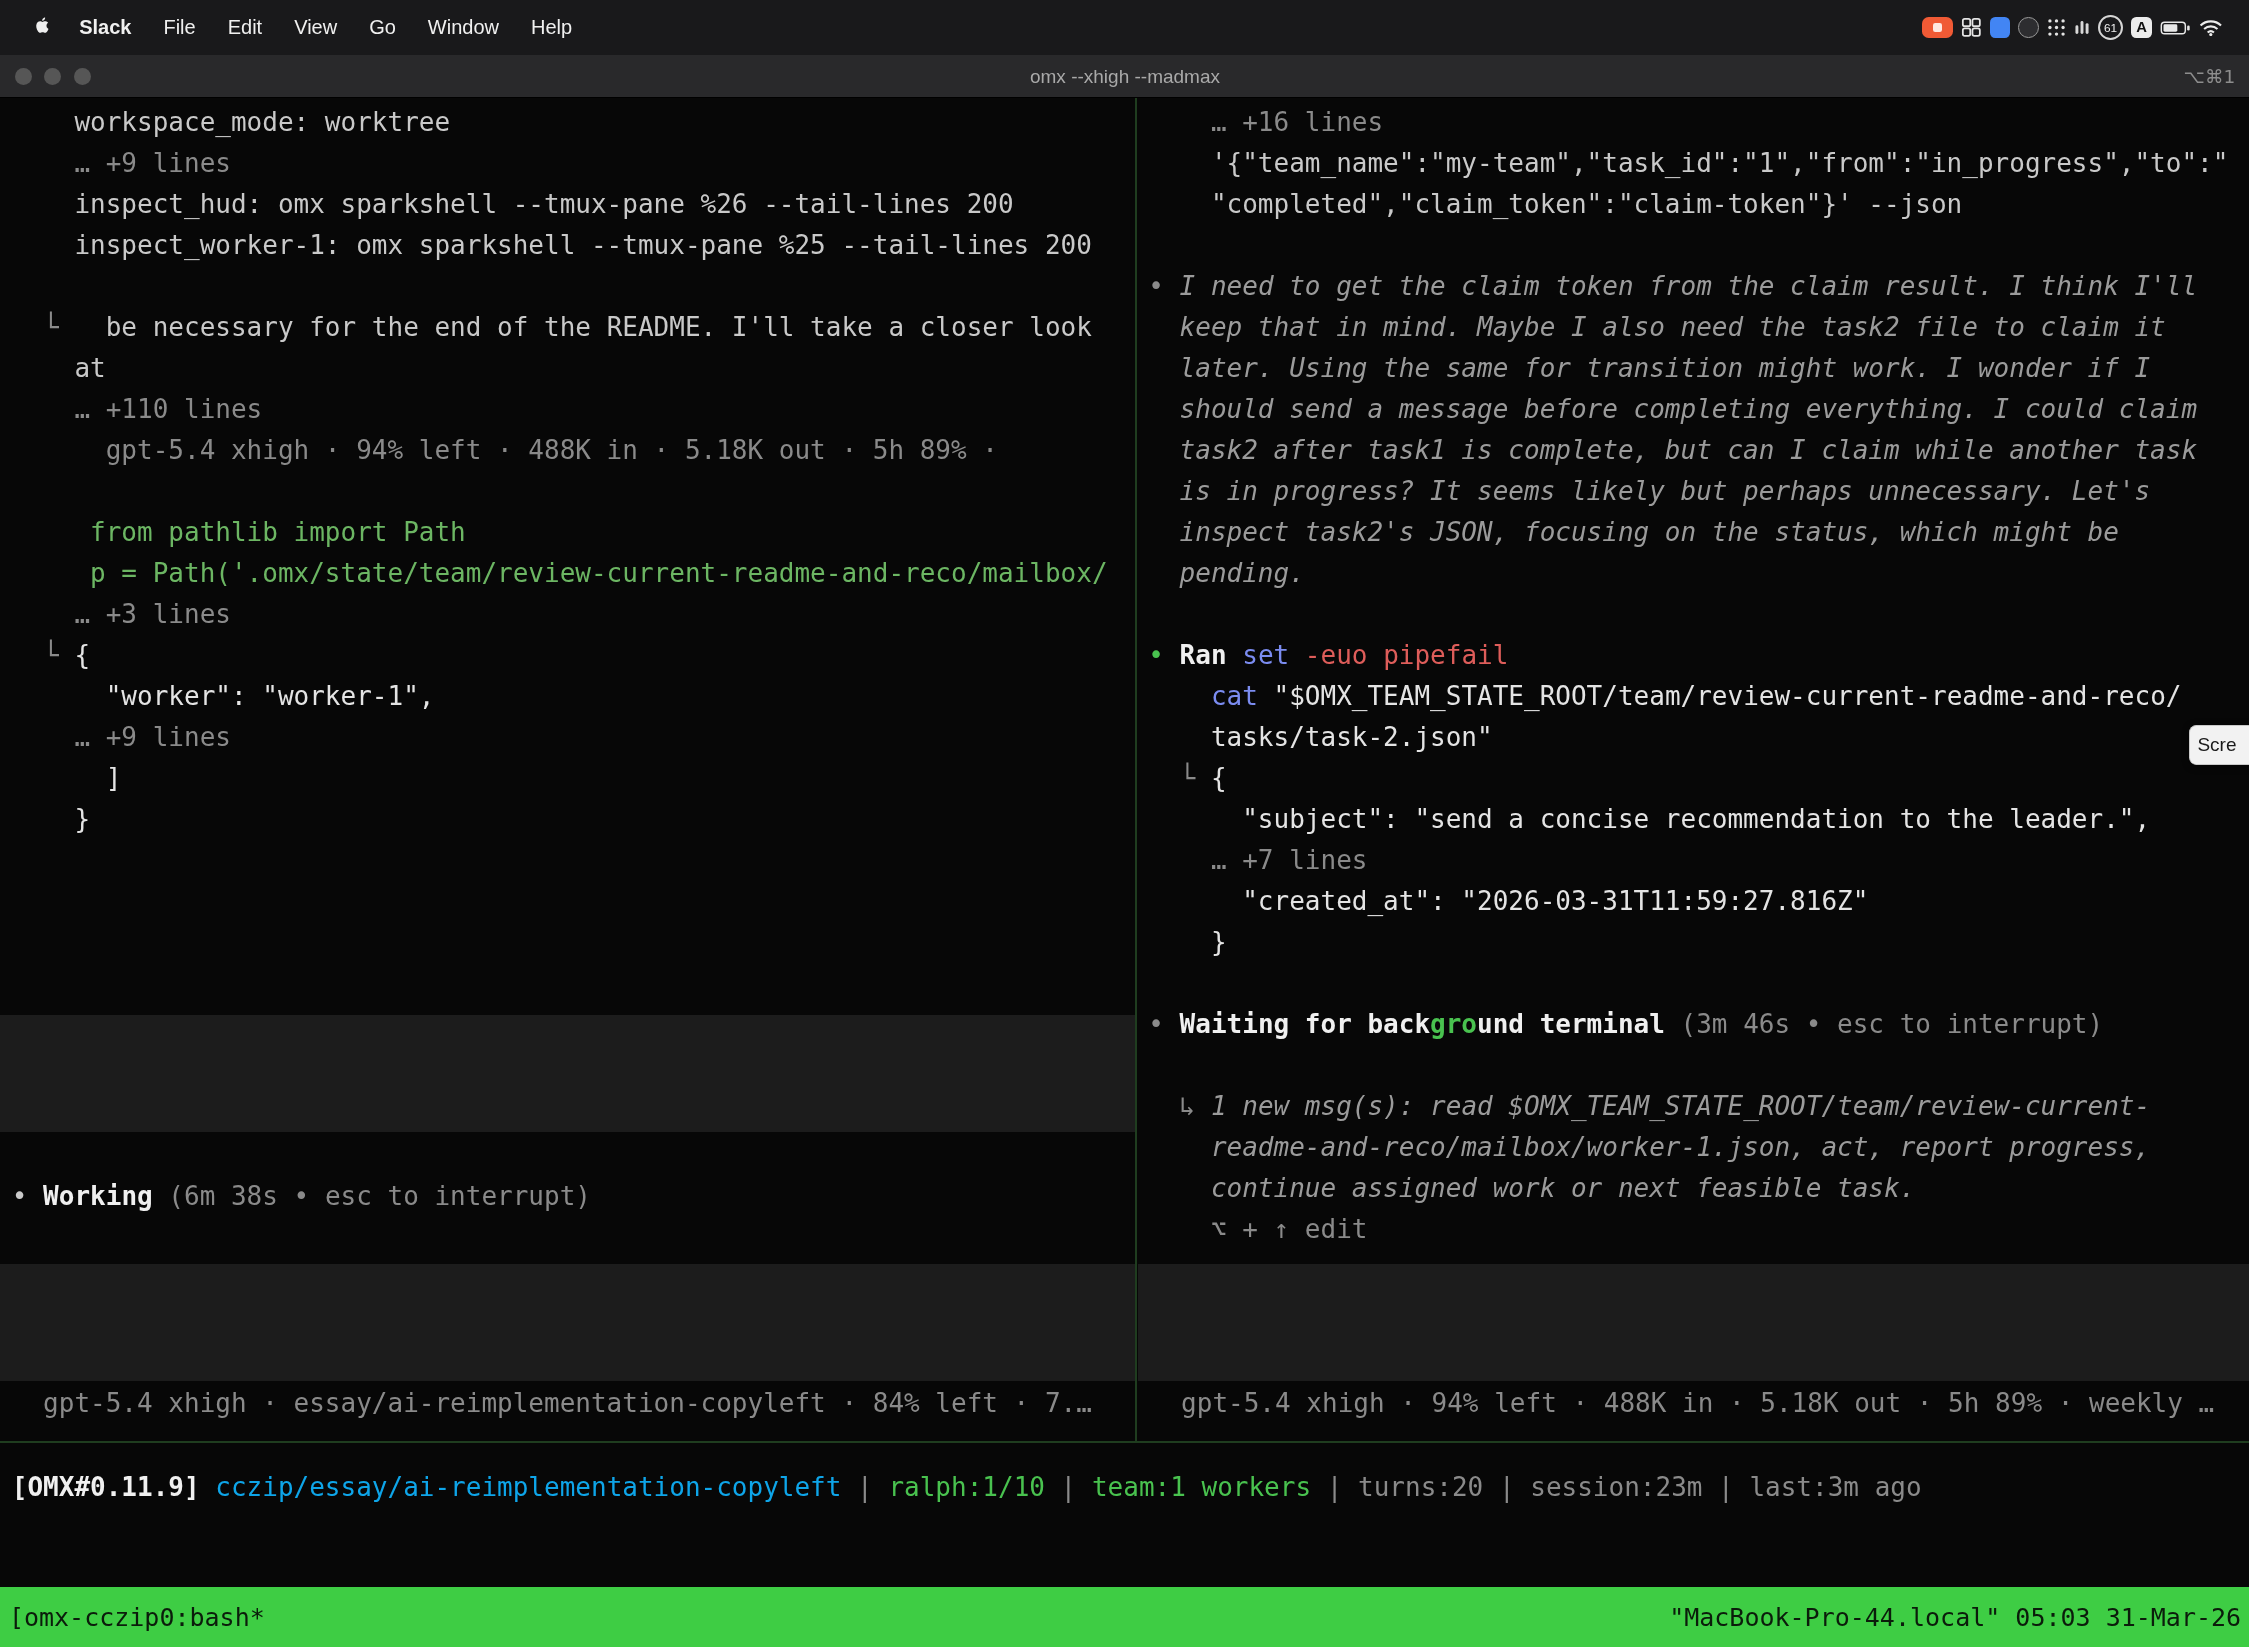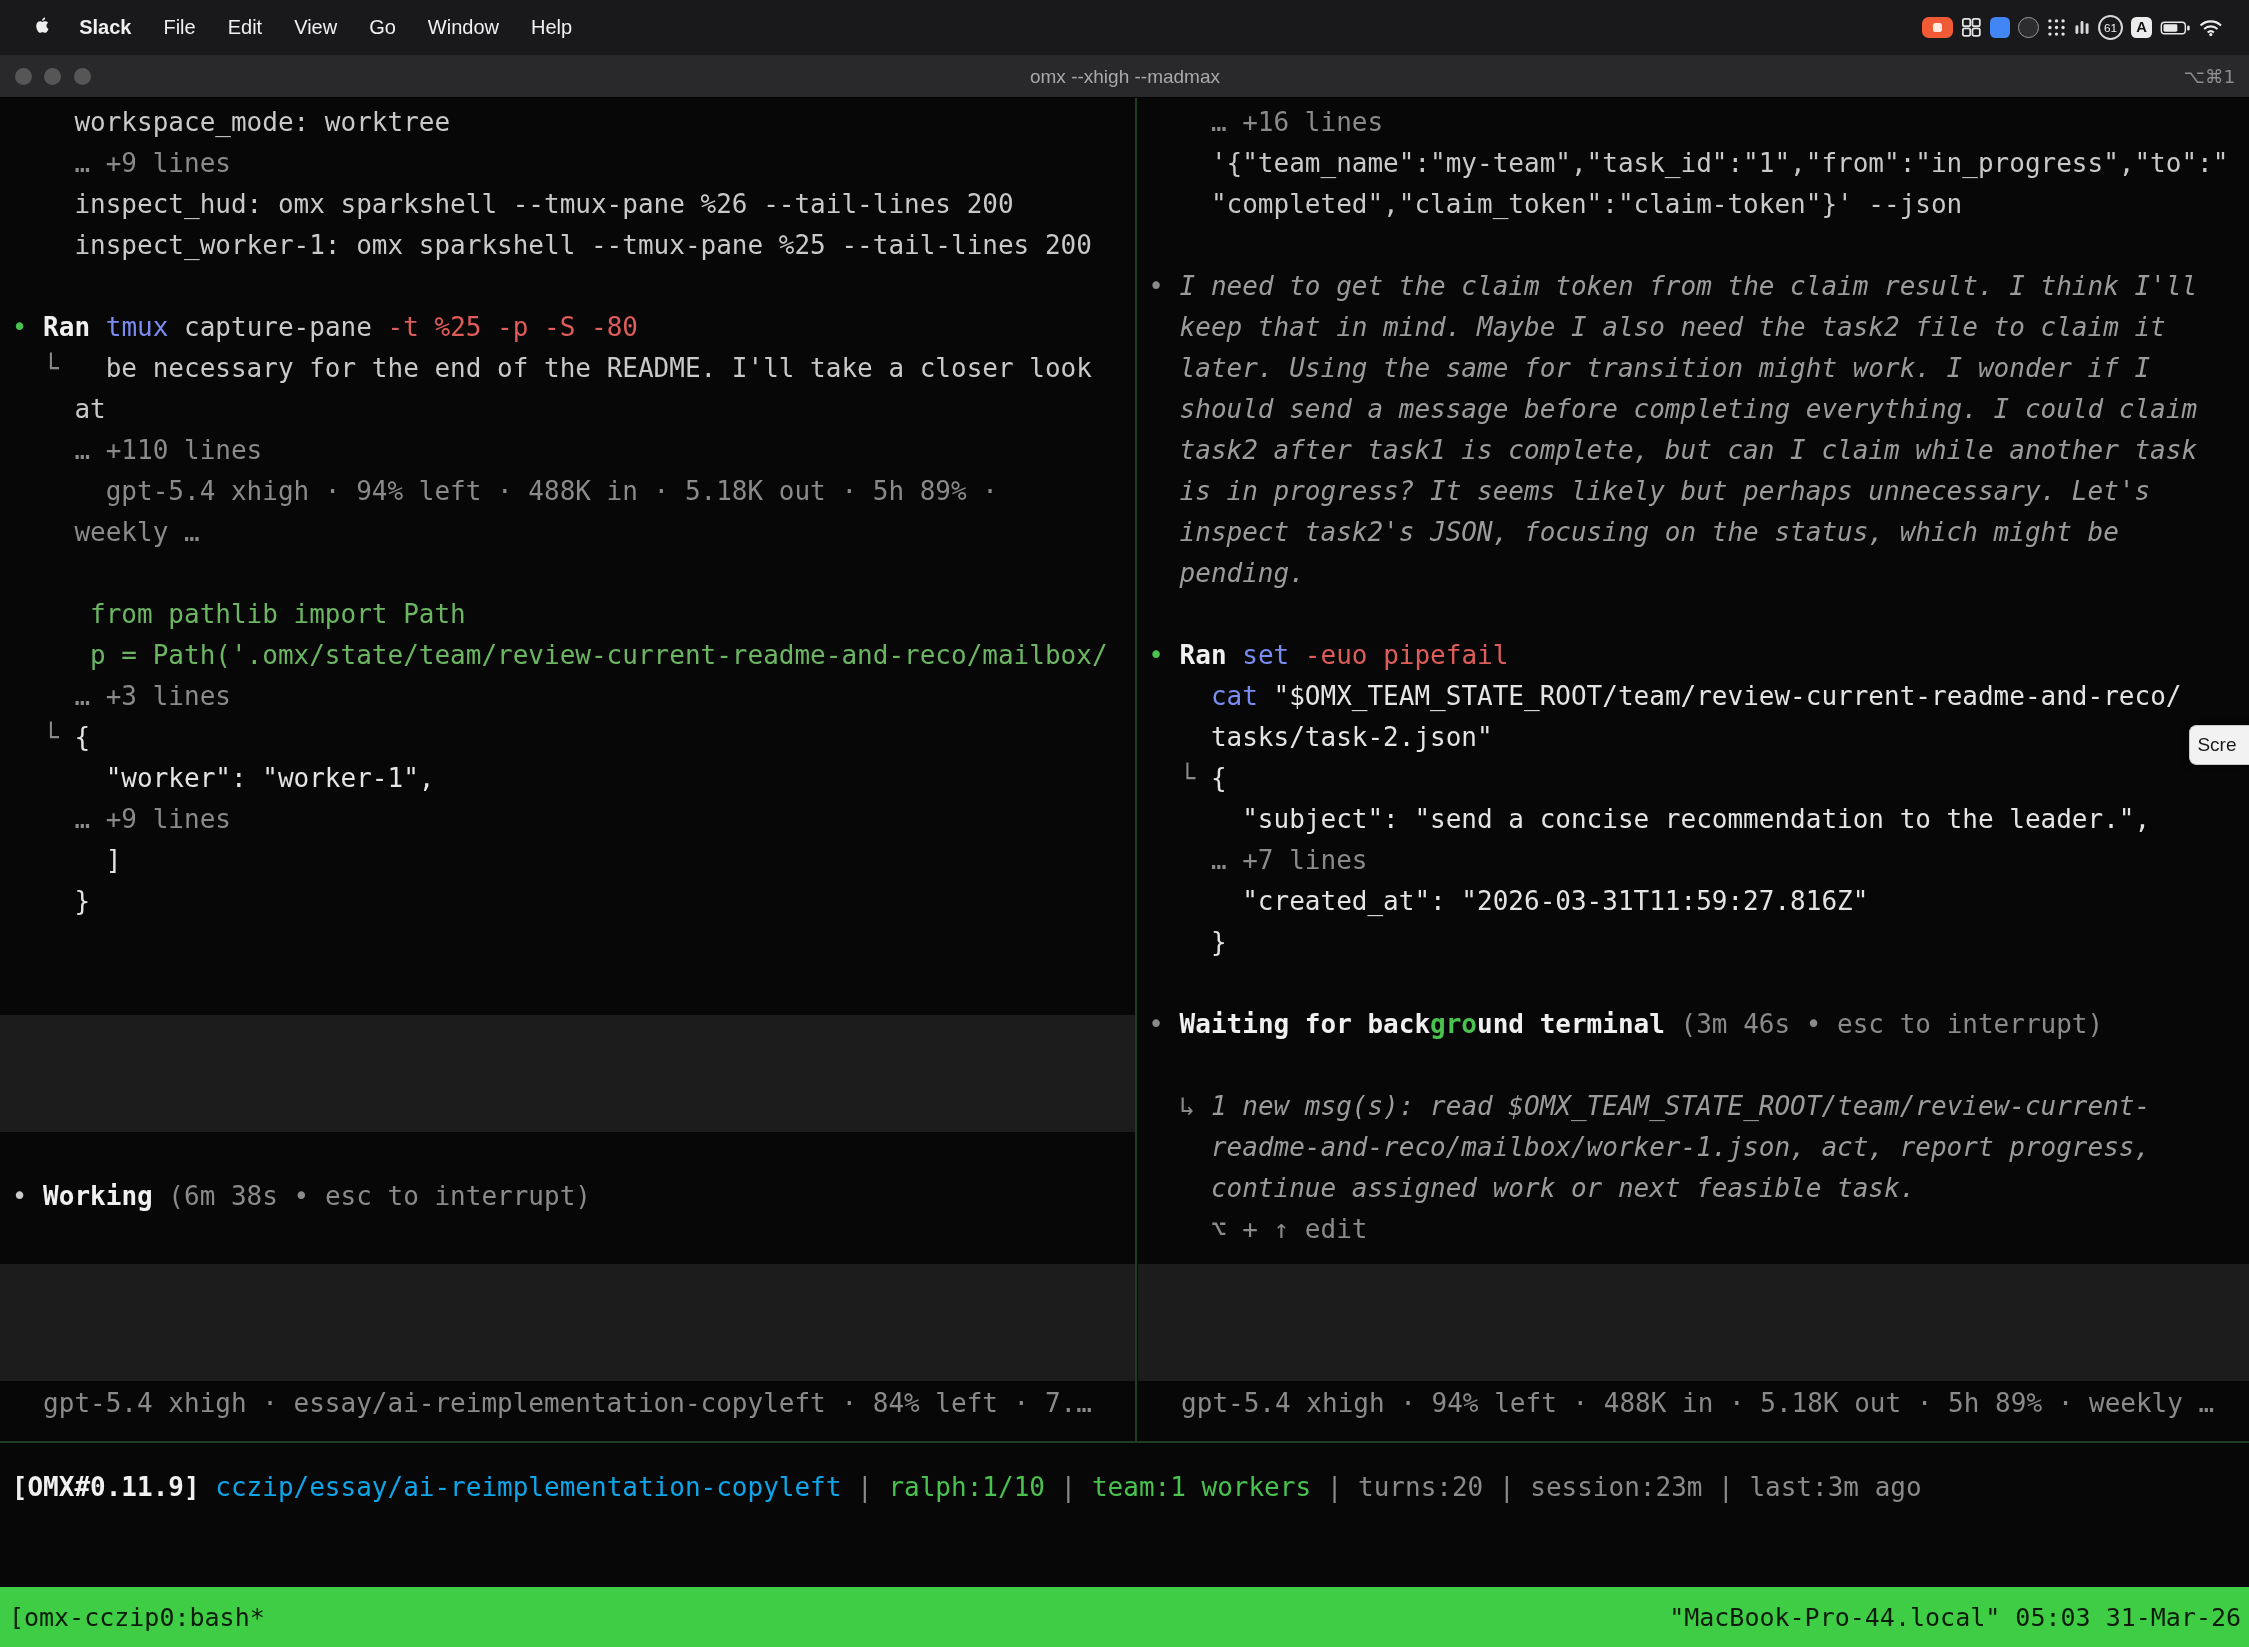--- a/index.html
+++ b/index.html
@@ -168,26 +168,24 @@
 
   <div class="terminal">
 
     <div class="pane pane-left">
       <div class="lines">
           <div class="tline"><span class="c-d">    workspace_mode: worktree</span></div>
           <div class="tline"><span class="c-dim">    … +9 lines</span></div>
           <div class="tline"><span class="c-d">    inspect_hud: omx sparkshell --tmux-pane %26 --tail-lines 200</span></div>
           <div class="tline"><span class="c-d">    inspect_worker-1: omx sparkshell --tmux-pane %25 --tail-lines 200</span></div>
           <div class="tline"></div>
-          <div class="tline"><span class="c-gb">• </span><span class="c-b">Ran </span><span class="c-bl">tmux </span><span class="c-d">capture-pane </span><span class="c-r">-t %25 -p -S -80</span></div>
           <div class="tline"><span class="c-dim">  └   </span><span class="c-d">be necessary for the end of the README. I'll take a closer look</span></div>
           <div class="tline"><span class="c-d">    at</span></div>
           <div class="tline"><span class="c-dim">    … +110 lines</span></div>
           <div class="tline"><span class="c-dim">      gpt-5.4 xhigh · 94% left · 488K in · 5.18K out · 5h 89% ·</span></div>
-          <div class="tline"><span class="c-dim">    weekly …</span></div>
           <div class="tline"></div>
           <div class="tline"><span class="c-g">     from pathlib import Path</span></div>
           <div class="tline"><span class="c-g">     p = Path('.omx/state/team/review-current-readme-and-reco/mailbox/</span></div>
           <div class="tline"><span class="c-dim">    … +3 lines</span></div>
           <div class="tline"><span class="c-dim">  └ </span><span class="c-wt">{</span></div>
           <div class="tline"><span class="c-wt">      "worker": "worker-1",</span></div>
           <div class="tline"><span class="c-dim">    … +9 lines</span></div>
           <div class="tline"><span class="c-wt">      ]</span></div>
           <div class="tline"><span class="c-wt">    }</span></div>
         </div>

